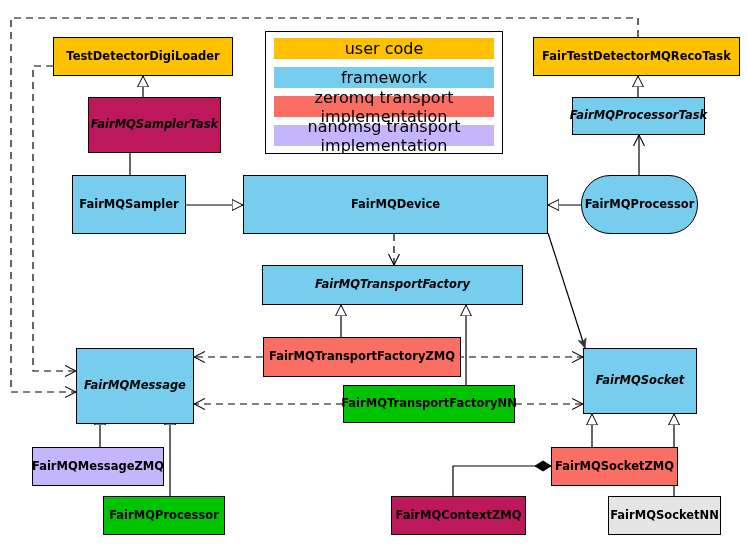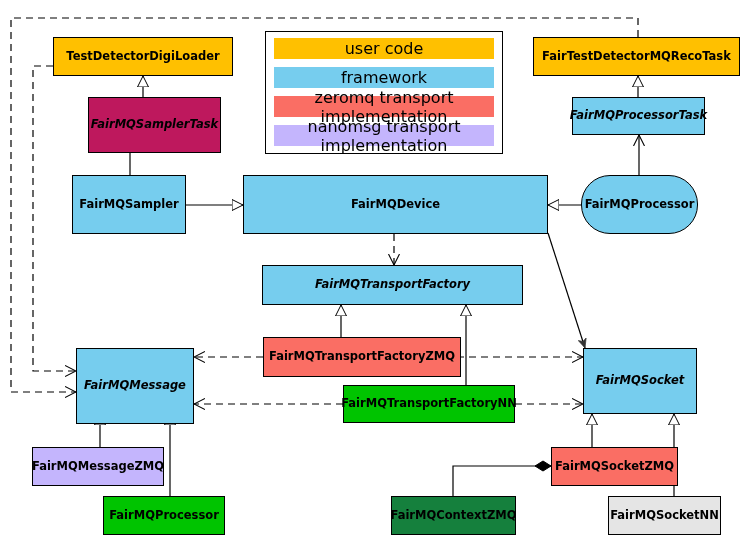--- a/index.html
+++ b/index.html
@@ -114,21 +114,21 @@
       <div class="node" style="left: 581px; top: 175px; width: 117px; height: 59px; background: rgb(118, 205, 238); border-radius: 29px;">FairMQProcessor</div>
       <div class="node abstract" style="left: 572px; top: 97px; width: 133px; height: 38px; background: rgb(118, 205, 238);">FairMQProcessorTask</div>
       <div class="node" style="left: 533px; top: 37px; width: 207px; height: 39px; background: rgb(255, 192, 0);">FairTestDetectorMQRecoTask</div>
       <div class="node abstract" style="left: 262px; top: 265px; width: 261px; height: 40px; background: rgb(118, 205, 238);">FairMQTransportFactory</div>
       <div class="node" style="left: 263px; top: 337px; width: 198px; height: 40px; background: rgb(250, 110, 100);">FairMQTransportFactoryZMQ</div>
       <div class="node" style="left: 343px; top: 385px; width: 172px; height: 38px; background: rgb(0, 196, 0);">FairMQTransportFactoryNN</div>
       <div class="node abstract" style="left: 76px; top: 348px; width: 118px; height: 76px; background: rgb(118, 205, 238);">FairMQMessage</div>
       <div class="node abstract" style="left: 583px; top: 348px; width: 114px; height: 66px; background: rgb(118, 205, 238);">FairMQSocket</div>
       <div class="node" style="left: 32px; top: 447px; width: 132px; height: 39px; background: #c4b5fd;">FairMQMessageZMQ</div>
       <div class="node" style="left: 103px; top: 496px; width: 122px; height: 39px; background: rgb(0, 196, 0);">FairMQProcessor</div>
-      <div class="node" style="left: 391px; top: 496px; width: 125px; height: 39px; background: #15803d;">FairMQContextZMQ</div>
+      <div class="node" style="left: 391px; top: 496px; width: 135px; height: 39px; background: #be185d;">FairMQContextZMQ</div>
       <div class="node" style="left: 551px; top: 447px; width: 127px; height: 39px; background: rgb(250, 110, 100);">FairMQSocketZMQ</div>
       <div class="node" style="left: 608px; top: 496px; width: 113px; height: 39px; background: #e5e5e5;">FairMQSocketNN</div>
     </div>
 
   <div class="legend-box" style="left:265px; top:31px; width:238px; height:123px;"></div>
   <div id="legend-layer">
       <div class="legend-row" style="left: 274px; top: 38px; width: 220px; height: 21px; background: rgb(255, 192, 0); z-index: 4;">user code</div>
       <div class="legend-row" style="left: 274px; top: 67px; width: 220px; height: 21px; background: rgb(118, 205, 238); z-index: 4;">framework</div>
       <div class="legend-row" style="left: 274px; top: 96px; width: 220px; height: 21px; background: rgb(250, 110, 100); z-index: 4;">zeromq transport implementation</div>
       <div class="legend-row" style="left: 274px; top: 125px; width: 220px; height: 21px; background: #c4b5fd; z-index: 4;">nanomsg transport implementation</div>

